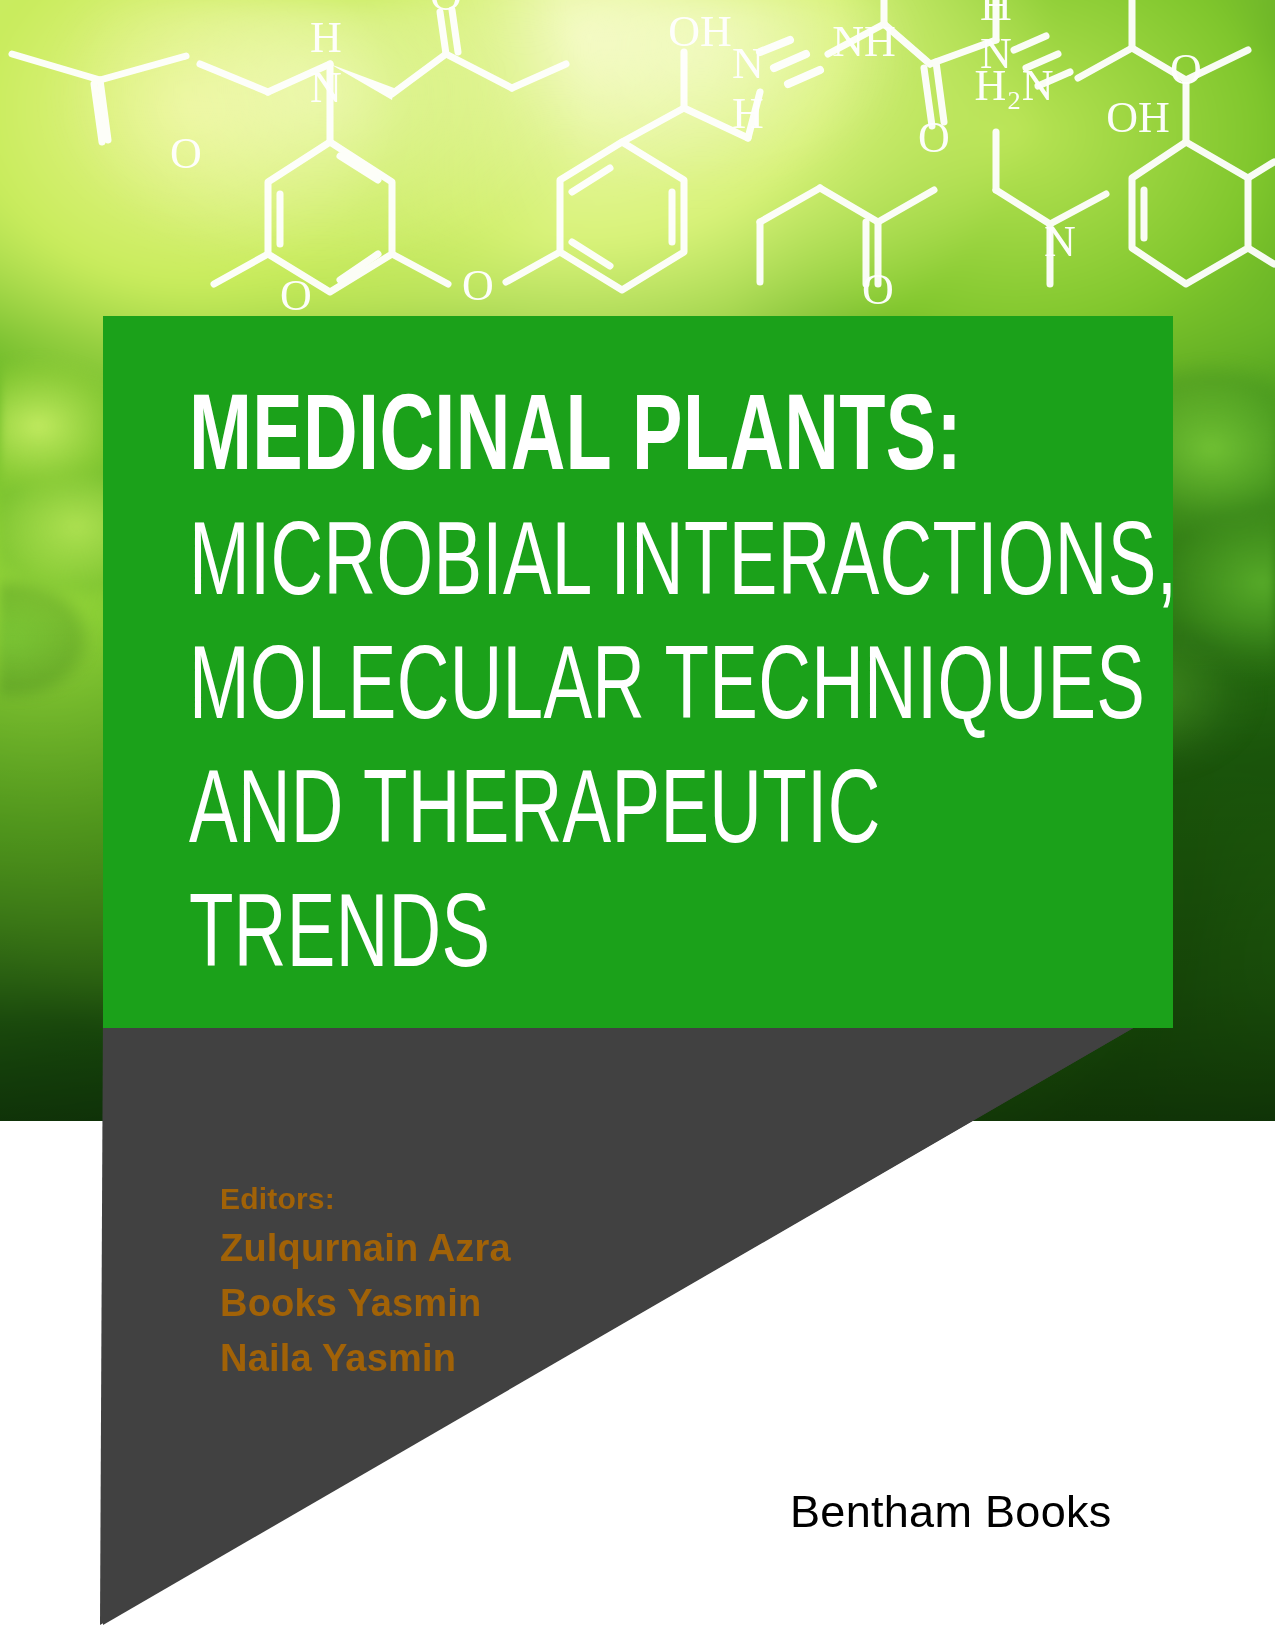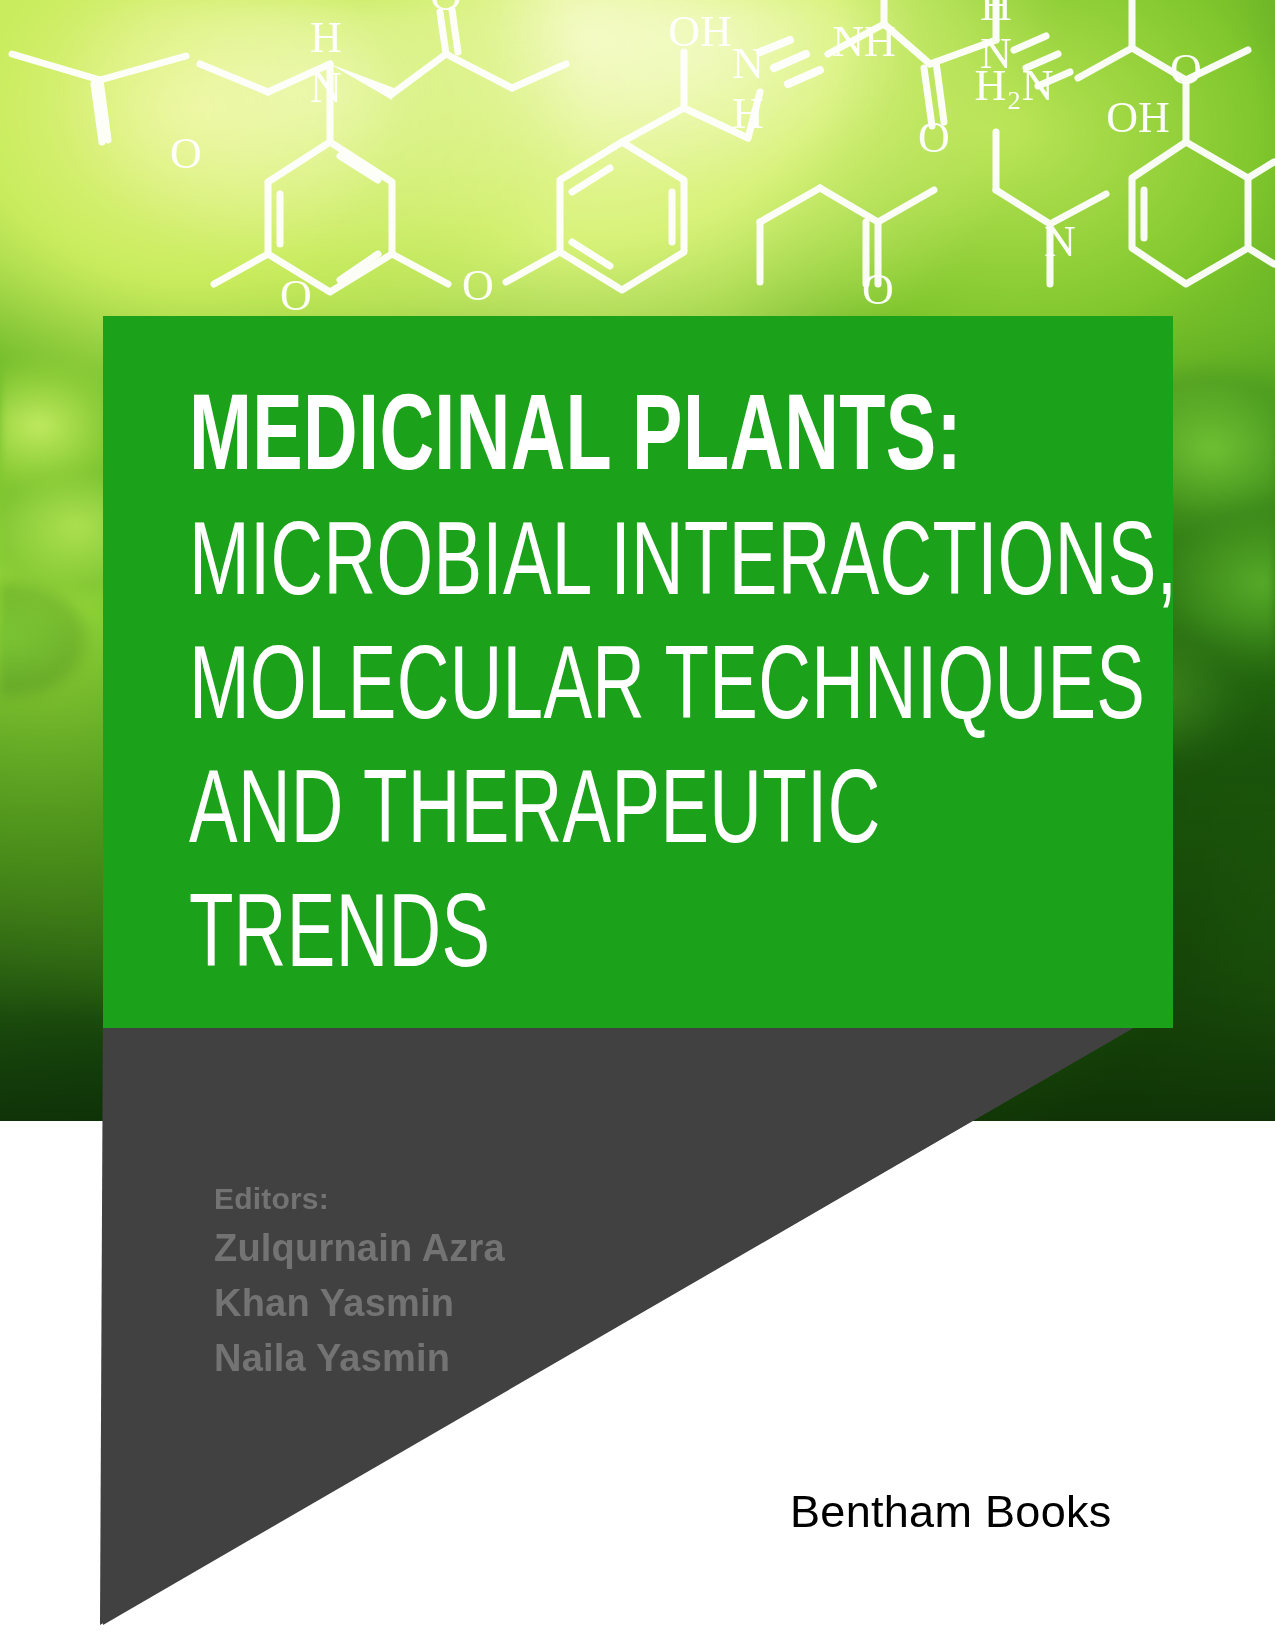--- a/index.html
+++ b/index.html
@@ -106,22 +106,22 @@
     line-height:1;
   }
   #sub-1{top:190px;}
   #sub-2{top:314px;}
   #sub-3{top:438px;}
   #sub-4{top:562px;}
 
   
   #editors{
     position:absolute;
-    left:214px; top:1178px;
-    color:#737373;
+    left:220px; top:1178px;
+    color:#a16207;
   }
   #editors-label{
     font-size:30px;
     font-weight:700;
     letter-spacing:.2px;
     line-height:1.42;
   }
   .editor-name{
     font-size:38px;
     font-weight:700;
@@ -268,19 +268,19 @@
     <div class="title-main">MEDICINAL PLANTS:</div>
     <div class="title-sub" id="sub-1">MICROBIAL INTERACTIONS,</div>
     <div class="title-sub" id="sub-2">MOLECULAR TECHNIQUES</div>
     <div class="title-sub" id="sub-3">AND THERAPEUTIC</div>
     <div class="title-sub" id="sub-4">TRENDS</div>
   </div>
 
   <div id="editors">
     <div id="editors-label">Editors:</div>
     <div class="editor-name">Zulqurnain Azra</div>
-    <div class="editor-name">Khan Yasmin</div>
+    <div class="editor-name">Books Yasmin</div>
     <div class="editor-name">Naila Yasmin</div>
   </div>
 
   <div id="publisher">Bentham Books</div>
 
 </div>
 
 </body></html>

